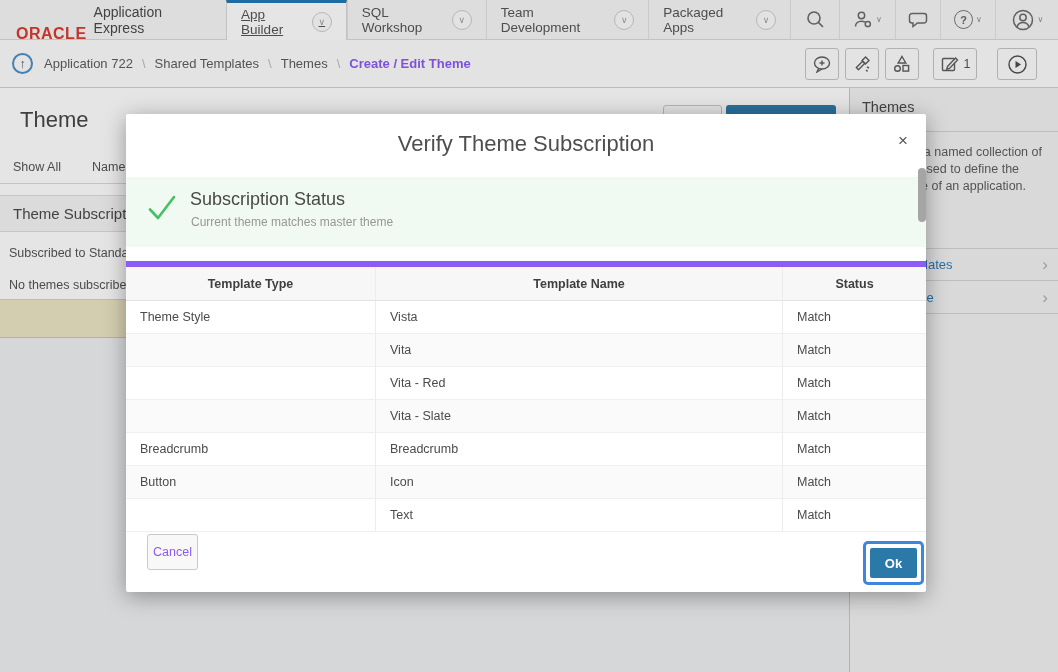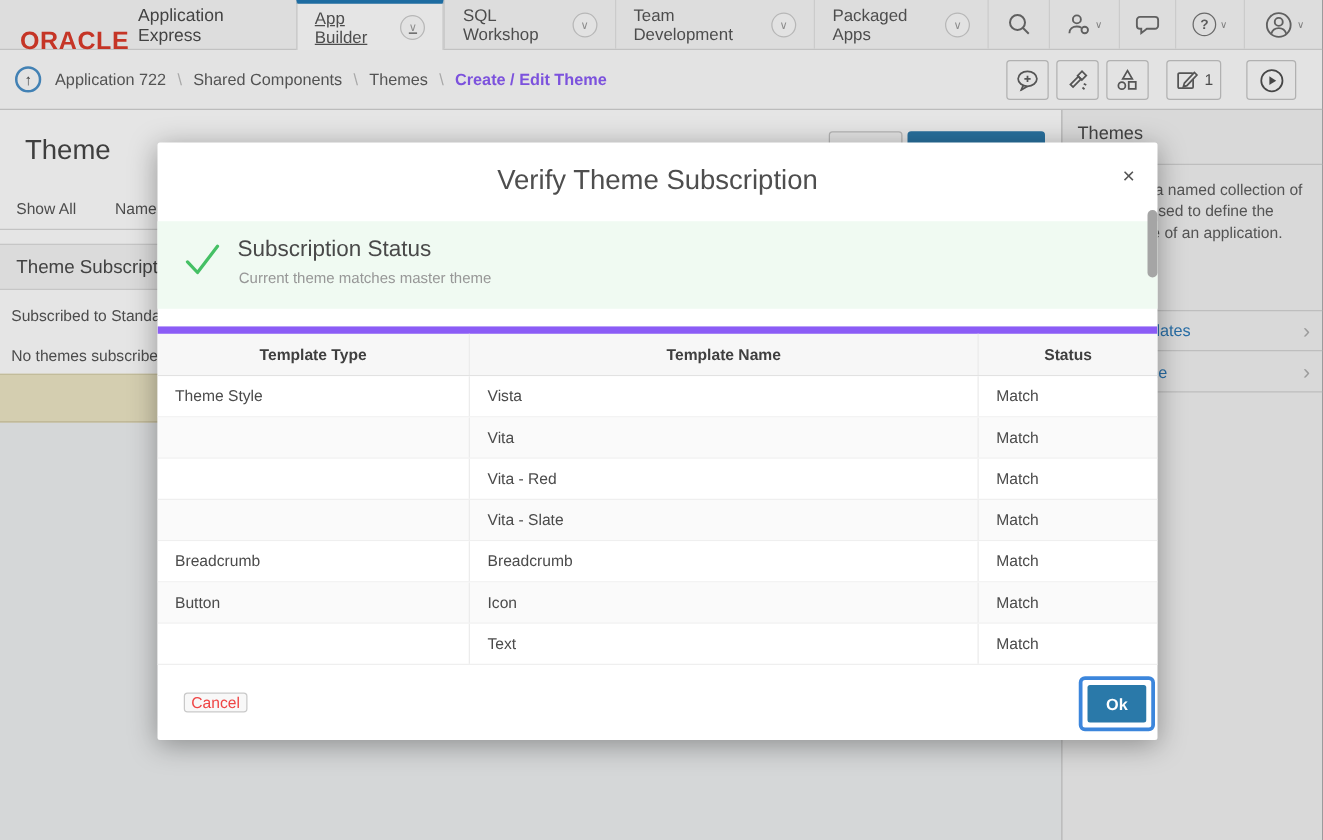--- a/index.html
+++ b/index.html
@@ -4,21 +4,21 @@
 <style>
   * { margin:0; padding:0; box-sizing:border-box; }
   html,body { background:#444; }
   .screen { position:relative; width:1058px; height:672px; overflow:hidden;
             background:#eef0f1; font-family:"Liberation Sans", sans-serif; }
 
   
   .topnav { position:absolute; top:0; left:0; right:0; height:40px; background:#f7f7f7;
             border-bottom:1px solid #d9d9d9; display:flex; align-items:stretch; z-index:2; }
   .brand { display:flex; align-items:center; padding:0 26px 0 16px; }
-  .brand-oracle { color:#dc3b2b; font-weight:bold; font-size:20px; letter-spacing:0.5px;margin-top:28px; }
+  .brand-oracle { color:#dc3b2b; font-weight:bold; font-size:16px; letter-spacing:0.5px;margin-top:28px; }
   .brand-product { color:#4a4a4a; font-size:14px; margin-left:7px; }
   .nav-tab { display:flex; align-items:center; gap:9px; padding:0 14px; font-size:13.5px;
              color:#565656; border-left:1px solid #e3e3e3; cursor:default; }
   .nav-tab.active { background:#fff; border-top:3px solid #2279b4; border-left:1px solid #d9d9d9;
                     border-right:1px solid #d9d9d9; margin-bottom:-1px;text-decoration:underline; }
   .chev-circle { width:20px; height:20px; border:1px solid #cccccc; border-radius:50%;
                  display:flex; align-items:center; justify-content:center; color:#9c9c9c;
                  font-size:9px; background:#fcfcfc; flex:none; }
   .nav-icons { margin-left:auto; display:flex; align-items:stretch; }
   .nav-icon-cell { display:flex; align-items:center; justify-content:center; gap:3px;
@@ -99,23 +99,23 @@
          font-size:12.5px; color:#4b4b4b; }
   .thead { display:flex; height:40px; background:#f7f7f7; border-top:6px solid #8b5cf6;
            border-bottom:1px solid #e2e2e2; font-weight:bold; color:#3f3f3f; }
   .th { display:flex; align-items:center; justify-content:center; }
   .col0 { width:249px; flex:none; }
   .col1 { width:407px; flex:none; border-left:1px solid #ececec; }
   .col2 { flex:1; border-left:1px solid #ececec; }
   .trow { display:flex; height:33px; border-bottom:1px solid #efefef; background:#fff; }
   .trow:nth-child(even) { background:#fafafa; }
   .tcell { display:flex; align-items:center; padding-left:14px; overflow:hidden; }
-  .cancel-btn { position:absolute; left:21px; bottom:22px; width:51px; height:16px;
+  .cancel-btn { position:absolute; left:21px; bottom:22px; width:51px; height:36px;
                 background:#f8f8f8; border:1px solid #c9c9c9; border-radius:3px; font-size:12.5px;
-                color:#ef4444; display:flex; align-items:center; justify-content:center; cursor:pointer; }
+                color:#8b5cf6; display:flex; align-items:center; justify-content:center; cursor:pointer; }
   .ok-ring { position:absolute; right:2px; bottom:7px; border:3px solid #3c86dc; border-radius:5px;
              background:#fff; padding:4px; }
   .ok-btn { width:47px; height:30px; background:#2a79a9; color:#fff; font-weight:bold;
             font-size:13px; border-radius:2px; display:flex; align-items:center;
             justify-content:center; cursor:pointer; }
   .scroll-thumb { position:absolute; right:0; top:54px; width:8px; height:54px; background:#a5a5a5;
                   border-radius:4px; }
 
   svg.icon { display:block; }
 </style>
@@ -191,21 +191,21 @@
     </div>
   </div>
 
   <div class="crumbbar">
     <div class="up-circle">
       <span>↑</span>
     </div>
     <div class="crumbs">
       <span>Application 722</span>
       <span class="crumb-sep">\</span>
-      <span>Shared Components</span>
+      <span>Shared Templates</span>
       <span class="crumb-sep">\</span>
       <span>Themes</span>
       <span class="crumb-sep">\</span>
       <span class="crumb-current">Create / Edit Theme</span>
     </div>
 
     <div class="cbtn cbtn-feedback">
       <svg class="icon" width="20" height="18" viewBox="0 0 20 18" fill="none" stroke="#5f5f5f" stroke-width="1.4">
         <ellipse cx="10" cy="8" rx="7.5" ry="6"></ellipse>
           <path d="M6.5 13.5 5 17l5-3"></path>

